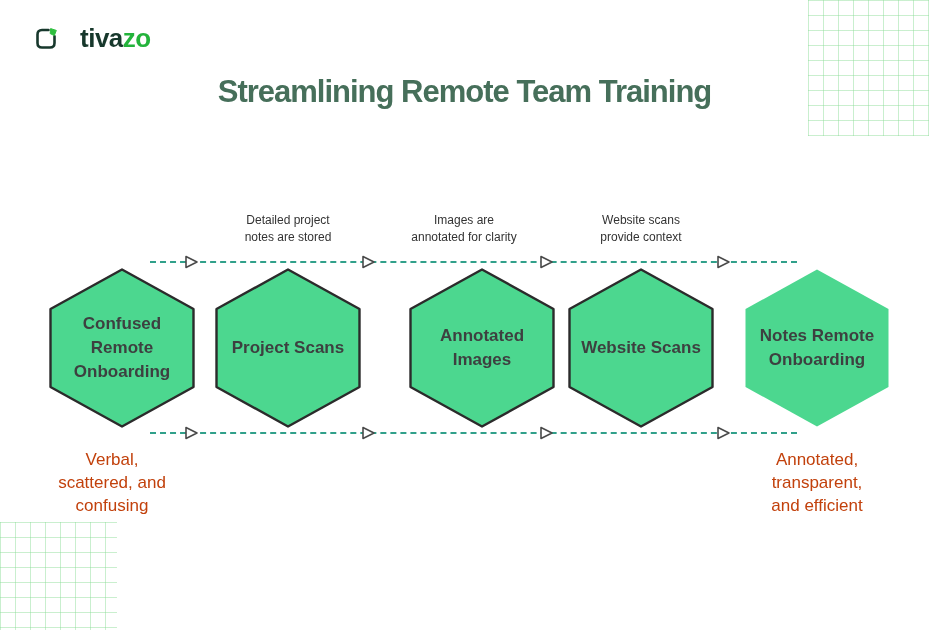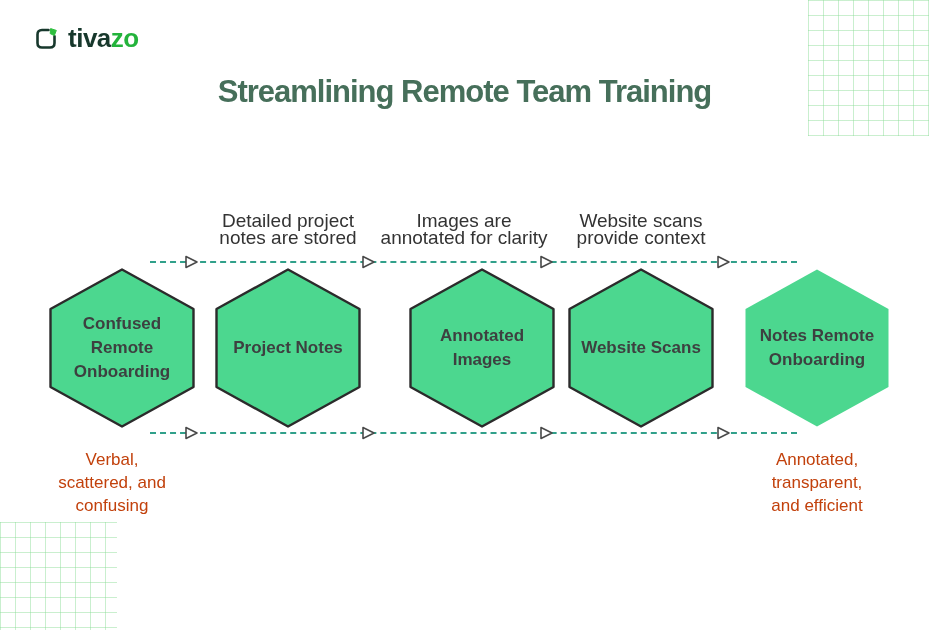--- a/index.html
+++ b/index.html
@@ -12,21 +12,21 @@
     position:absolute; opacity:.85; pointer-events:none;
     background-image:
       linear-gradient(to right, rgba(116,214,130,0.45) 1px, transparent 1px),
       linear-gradient(to bottom, rgba(116,214,130,0.45) 1px, transparent 1px);
     background-size:15px 15px;
   }
   .grid-tr { right:0; top:0; width:121px; height:136px; }
   .grid-bl { left:0; top:522px; width:117px; height:108px; }
 
   
-  .logo { position:absolute; left:33px; top:25px; display:flex; align-items:flex-end; gap:8px; }
+  .logo { position:absolute; left:33px; top:25px; display:flex; align-items:flex-end; gap:20px; }
   .logo-text { font-size:26px; font-weight:bold; letter-spacing:-0.5px; color:#17382c; line-height:27px; }
   .logo-text .accent { color:#23b33b; }
 
   
   .title {
     position:absolute; left:0; top:74px; width:929px; text-align:center;
     font-size:31px; font-weight:bold; letter-spacing:-1px; color:#466f5a;
   }
 
   
@@ -34,21 +34,21 @@
     position:absolute; left:150px; width:647px; height:0;
     border-top:2px dashed #30a08a;
   }
   .flow-line.top { top:261px; }
   .flow-line.bottom { top:432px; }
   .arrowhead { position:absolute; width:15px; height:14px; }
 
   
   .transition-label {
     position:absolute; top:212px; width:220px; text-align:center;
-    font-size:19px; line-height:17px; color:#333; white-space:pre-line;
+    font-size:12px; line-height:17px; color:#333; white-space:pre-line;
   }
 
   
   .hex { position:absolute; top:268px; width:146px; height:160px; }
   .hex-poly { fill:#4cd78f; stroke:#2b2b2b; stroke-width:2.4; stroke-linejoin:round; }
   .hex-poly.no-stroke { stroke:none; }
   .hex-label {
     position:absolute; inset:0; display:flex; align-items:center; justify-content:center;
     text-align:center; font-size:17px; font-weight:bold; line-height:24px;
     color:#3d4040; white-space:pre-line; padding:0 10px; box-sizing:border-box;
@@ -124,21 +124,21 @@
         <polygon class="hex-poly" points="73,1.5 144.5,41 144.5,119 73,158.5 1.5,119 1.5,41"></polygon>
       </svg>
     <div class="hex-label">Confused
 Remote
 Onboarding</div>
   </div>
   <div class="hex" style="left:215px;">
     <svg width="146" height="160" viewBox="0 0 146 160">
         <polygon class="hex-poly" points="73,1.5 144.5,41 144.5,119 73,158.5 1.5,119 1.5,41"></polygon>
       </svg>
-    <div class="hex-label">Project Notes</div>
+    <div class="hex-label">Project Scans</div>
   </div>
   <div class="hex" style="left:409px;">
     <svg width="146" height="160" viewBox="0 0 146 160">
         <polygon class="hex-poly" points="73,1.5 144.5,41 144.5,119 73,158.5 1.5,119 1.5,41"></polygon>
       </svg>
     <div class="hex-label">Annotated
 Images</div>
   </div>
   <div class="hex" style="left:568px;">
     <svg width="146" height="160" viewBox="0 0 146 160">

